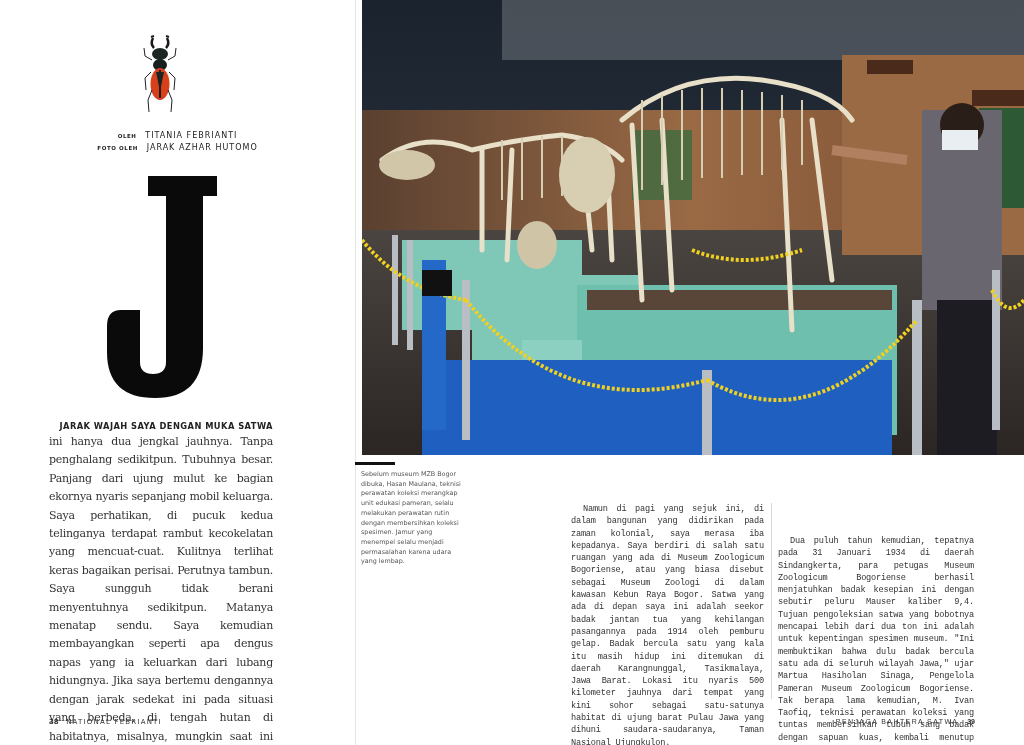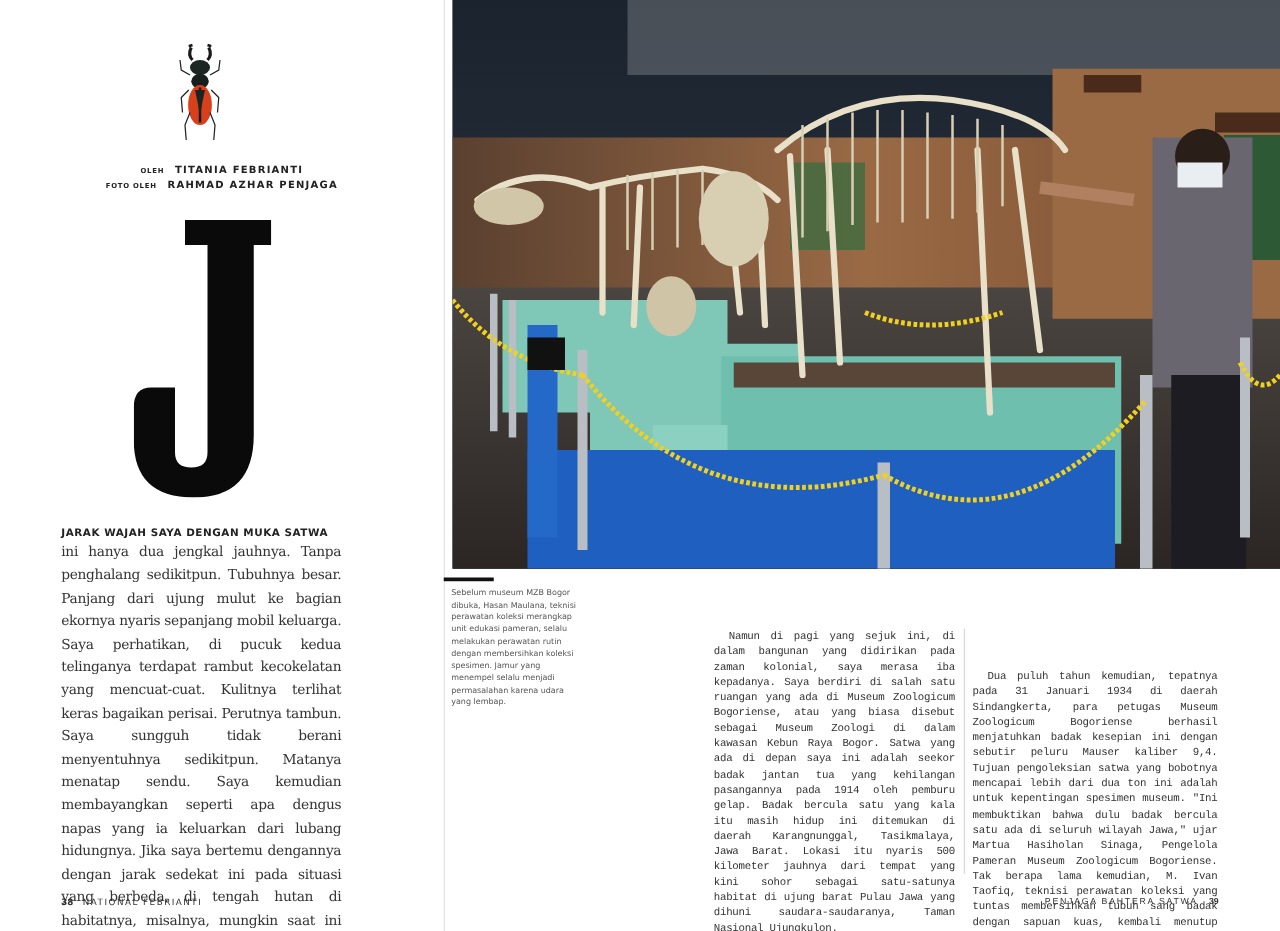--- a/index.html
+++ b/index.html
@@ -9,28 +9,28 @@
   .spread { position: absolute; inset: 0; }
 
   
   .left-page { position: absolute; left: 0; top: 0; width: 355px; height: 745px; background: #fff; }
   .gutter { position: absolute; left: 355px; top: 0; width: 1px; height: 745px; background: #e4e4e4; }
 
   .beetle { position: absolute; left: 140px; top: 34px; width: 40px; height: 80px; }
 
   .byline { position: absolute; left: 40px; width: 275px; text-align: center; font-family: "DejaVu Sans", sans-serif; color: #222; letter-spacing: 0.6px; }
   .byline .pre { font-size: 5.5px; font-weight: bold; margin-right: 3px; }
-  .byline .name { font-size: 8px; font-weight: bold; letter-spacing: 1px; }
+  .byline .name { font-size: 8px; font-weight: normal; letter-spacing: 1px; }
   .byline-1 { top: 123px; }
   .byline-2 { top: 135px; }
 
   .dropcap { position: absolute; left: 107px; top: 176px; width: 110px; height: 222px; }
 
   .intro { position: absolute; left: 49px; top: 420px; width: 224px; }
-  .intro .lead { font-family: "DejaVu Sans", sans-serif; font-weight: bold; font-size: 8.3px; letter-spacing: 0.45px; line-height: 13px; color: #222; white-space: nowrap; }
+  .intro .lead { font-family: "DejaVu Sans", sans-serif; font-weight: bold; font-size: 8.3px; letter-spacing: 0.45px; line-height: 13px; color: #222; white-space: nowrap; text-align: right; }
   .intro p.body { font-size: 11px; line-height: 18.4px; text-align: justify; color: #333; font-family: "DejaVu Serif", serif; letter-spacing: -0.25px; }
 
   .folio-left { position: absolute; left: 49px; top: 718px; font-family: "DejaVu Sans", sans-serif; font-size: 7px; letter-spacing: 1.2px; color: #333; }
   .folio-left .num { font-weight: bold; margin-right: 4px; letter-spacing: 0; text-align: center; }
 
   
   .photo { position: absolute; left: 362px; top: 0; width: 662px; height: 455px; overflow: hidden; background: #1e2733; }
 
   .caption-rule { position: absolute; left: 355px; top: 462px; width: 40px; height: 3px; background: #111; }
   .caption { position: absolute; left: 361px; top: 470px; width: 104px; font-family: "DejaVu Sans", sans-serif; font-size: 6.4px; line-height: 9.7px; color: #555; }
@@ -63,21 +63,21 @@
       <path d="M11 38 L5 44 L6 56 M29 38 L35 44 L34 56" stroke="#222" stroke-width="1" fill="none"></path>
       <path d="M12 56 L8 66 L9 78 M28 56 L32 66 L31 78" stroke="#222" stroke-width="1" fill="none"></path>
     </svg>
 
     <div class="byline byline-1">
       <span class="pre">OLEH</span>
       <span class="name">TITANIA FEBRIANTI</span>
     </div>
     <div class="byline byline-2">
       <span class="pre">FOTO OLEH</span>
-      <span class="name">RAHMAD AZHAR PENJAGA</span>
+      <span class="name">JARAK AZHAR HUTOMO</span>
     </div>
 
     <svg class="dropcap" viewBox="0 0 110 222">
       <path d="M41 0 H110 V20 H96 V172 Q96 222 48 222 Q0 222 0 176 V150 Q0 134 14 134 H33 V186 Q33 198 46 198 Q59 198 59 186 V20 H41 Z" fill="#0a0a0a"></path>
     </svg>
 
     <div class="intro">
       <div class="lead">JARAK WAJAH SAYA DENGAN MUKA SATWA</div>
       <p class="body">ini hanya dua jengkal jauhnya. Tanpa penghalang sedikitpun. Tubuhnya besar. Panjang dari ujung mulut ke bagian ekornya nyaris sepanjang mobil keluarga. Saya perhatikan, di pucuk kedua telinganya terdapat rambut kecokelatan yang mencuat-cuat. Kulitnya terlihat keras bagaikan perisai. Perutnya tambun. Saya sungguh tidak berani menyentuhnya sedikitpun. Matanya menatap sendu. Saya kemudian membayangkan seperti apa dengus napas yang ia keluarkan dari lubang hidungnya. Jika saya bertemu dengannya dengan jarak sedekat ini pada situasi yang berbeda, di tengah hutan di habitatnya, misalnya, mungkin saat ini saya sudah pingsan ketakutan...</p>
     </div>

